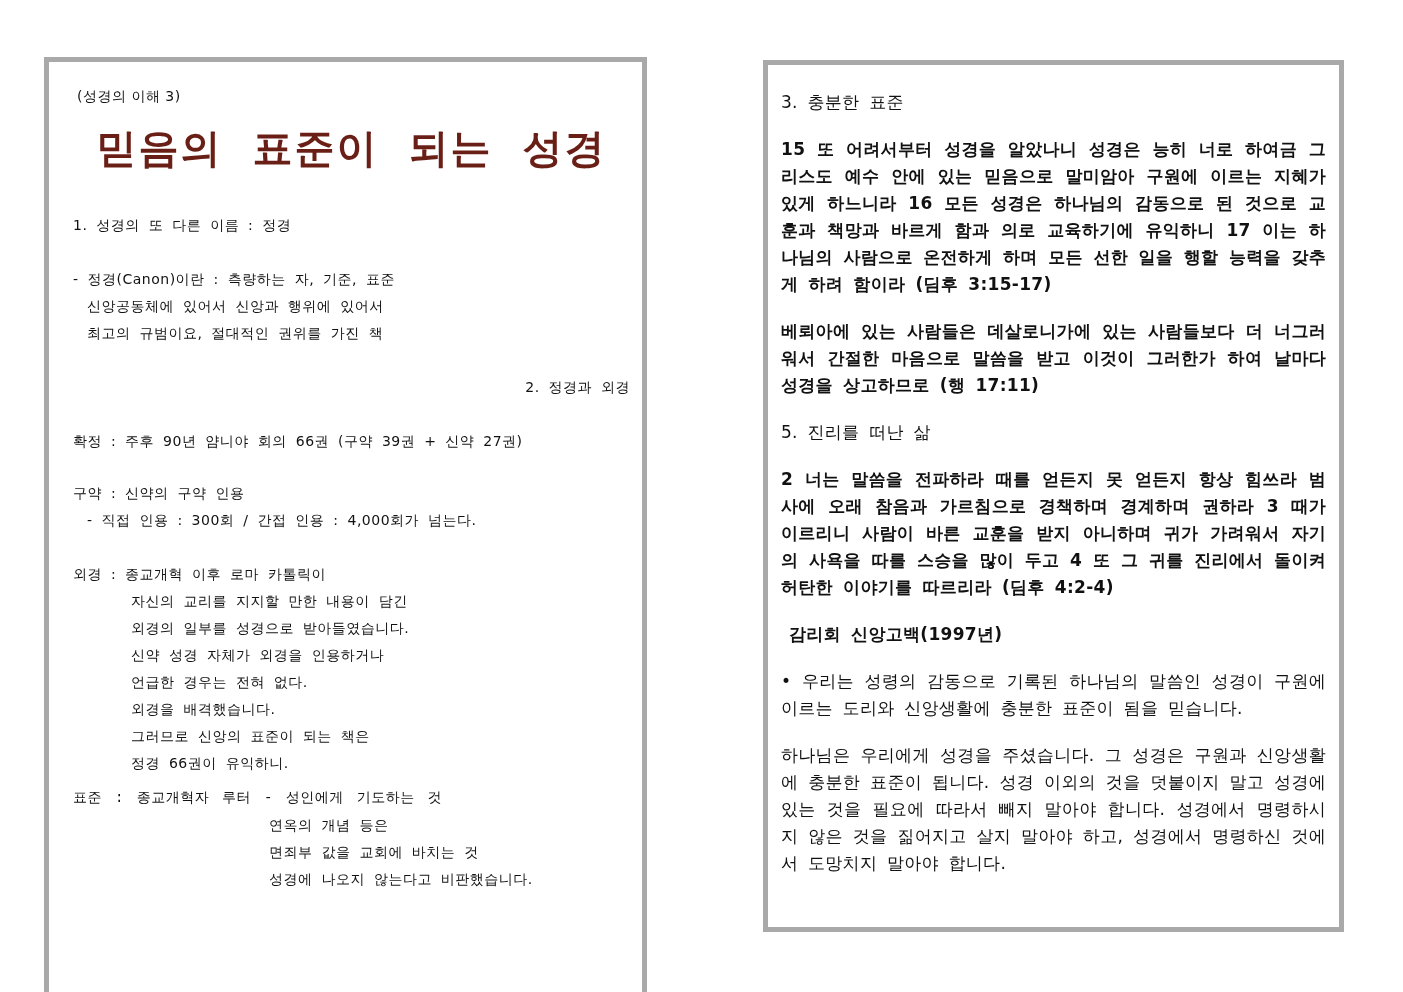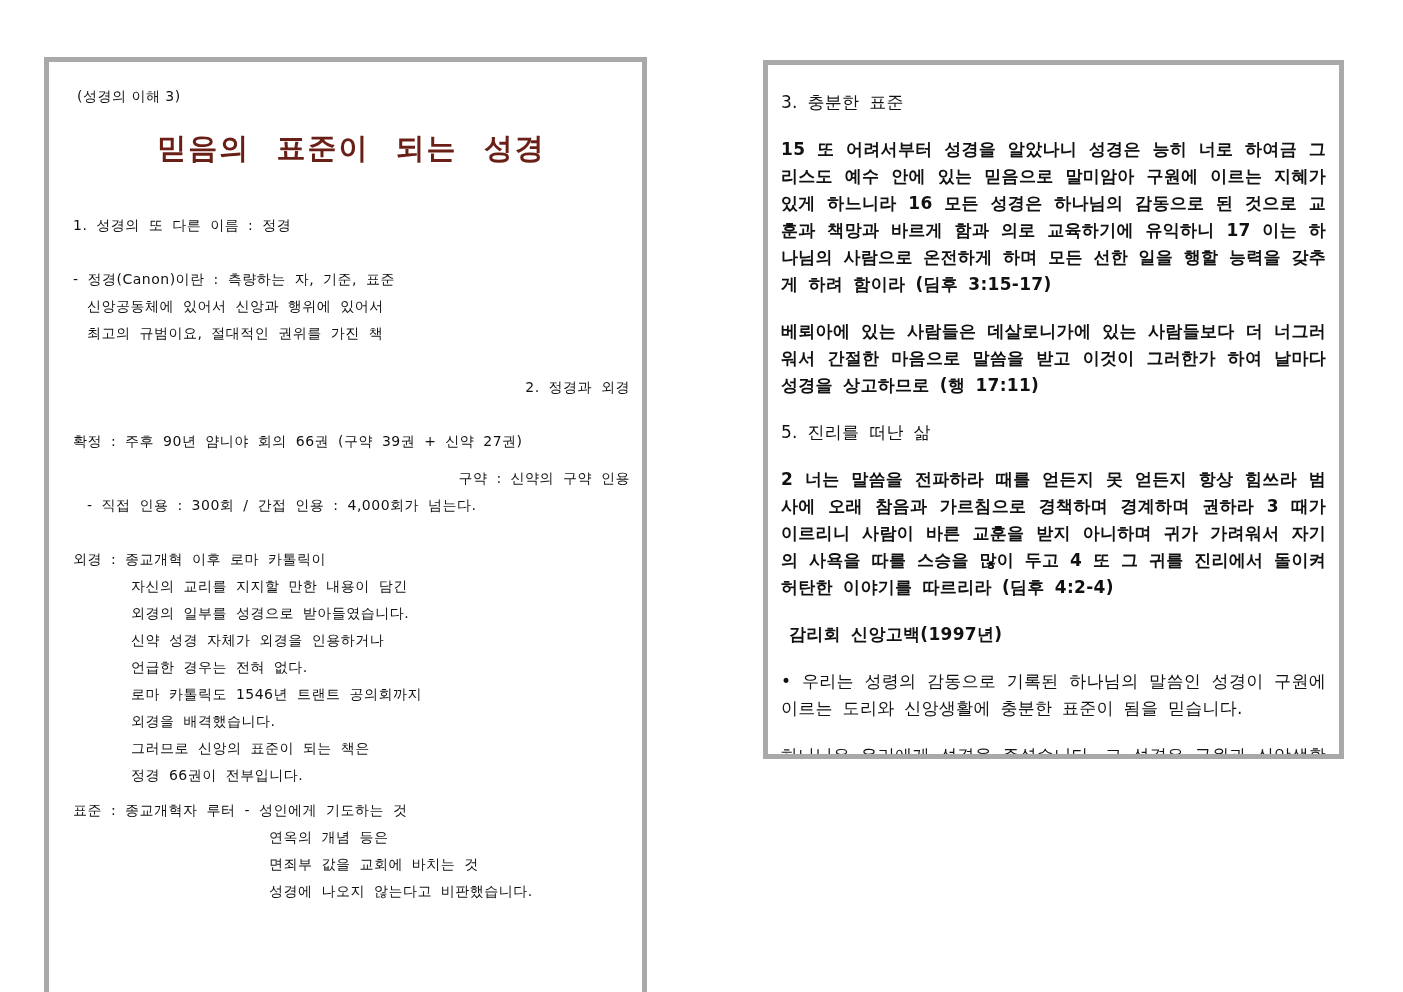--- a/index.html
+++ b/index.html
@@ -1,25 +1,25 @@
 <!DOCTYPE html>
 <html><head>
 <meta charset="utf-8">
 <style>
   * { margin:0; padding:0; box-sizing:border-box; }
   html,body { width:1403px; height:992px; background:#ffffff; overflow:hidden; }
   body { font-family:"DejaVu Sans","Liberation Sans",sans-serif; color:#111; }
 
   .page { position:absolute; background:#fff; border:5px solid #a9a9a9; overflow:hidden; }
   .page-left  { left:44px;  top:57px; width:603px; height:949px; padding:24px 12px 0 24px; }
-  .page-right { left:763px; top:60px; width:581px; height:699px; padding:24px 13px 8px 13px; }
+  .page-right { left:763px; top:60px; width:581px; height:872px; padding:24px 13px 8px 13px; }
 
   
   .header-note { font-size:14px; line-height:20px; letter-spacing:0.5px; margin-left:4px; }
-  .doc-title   { margin-top:22px; text-align:center; font-size:29px; font-weight:bold;
+  .doc-title   { margin-top:22px; text-align:center; font-size:40px; font-weight:bold;
                  line-height:40px; letter-spacing:2px; word-spacing:14px; }
   .lines       { margin-top:44px; }
   .line        { font-size:14px; line-height:27px; letter-spacing:0.5px; word-spacing:4px;
                  white-space:nowrap; }
   .l0 { margin-left:0; } .l1 { margin-left:14px; } .l2 { margin-left:58px; } .l3 { margin-left:196px; }
 
   
   .block   { font-size:17px; line-height:27px; letter-spacing:0.3px; word-spacing:4px;
              margin-bottom:20px; }
   .heading { }
@@ -33,32 +33,31 @@
 <div class="page page-left" style="border-color: rgb(169, 169, 169);">
   <div class="header-note">(성경의 이해 3)</div>
   <div class="doc-title" style="color: rgb(106, 31, 22);">믿음의 표준이 되는 성경</div>
   <div class="lines">
       <div class="line l0">1. 성경의 또 다른 이름 : 정경</div>
       <div class="line l0" style="margin-top: 27px;">- 정경(Canon)이란 : 측량하는 자, 기준, 표준</div>
       <div class="line l1">신앙공동체에 있어서 신앙과 행위에 있어서</div>
       <div class="line l1">최고의 규범이요, 절대적인 권위를 가진 책</div>
       <div class="line l0" style="margin-top: 27px; text-align: right;">2. 정경과 외경</div>
       <div class="line l0" style="margin-top: 27px;">확정 : 주후 90년 얌니야 회의 66권 (구약 39권 + 신약 27권)</div>
-      <div class="line l0" style="margin-top: 10px; text-align: right;">구약 : 신약의 구약 인용</div>
+      <div class="line l0" style="margin-top: 25px;">구약 : 신약의 구약 인용</div>
       <div class="line l1">- 직접 인용 : 300회 / 간접 인용 : 4,000회가 넘는다.</div>
       <div class="line l0" style="margin-top: 27px;">외경 : 종교개혁 이후 로마 카톨릭이</div>
       <div class="line l2">자신의 교리를 지지할 만한 내용이 담긴</div>
       <div class="line l2">외경의 일부를 성경으로 받아들였습니다.</div>
       <div class="line l2">신약 성경 자체가 외경을 인용하거나</div>
       <div class="line l2">언급한 경우는 전혀 없다.</div>
-      <div class="line l2">로마 카톨릭도 1546년 트랜트 공의회까지</div>
       <div class="line l2">외경을 배격했습니다.</div>
       <div class="line l2">그러므로 신앙의 표준이 되는 책은</div>
-      <div class="line l2">정경 66권이 전부입니다.</div>
-      <div class="line l0" style="margin-top: 8px;">표준 : 종교개혁자 루터 - 성인에게 기도하는 것</div>
+      <div class="line l2">정경 66권이 유익하니.</div>
+      <div class="line l0" style="margin-top: 8px; font-family: Liberation Mono, monospace;">표준 : 종교개혁자 루터 - 성인에게 기도하는 것</div>
       <div class="line l3">연옥의 개념 등은</div>
       <div class="line l3">면죄부 값을 교회에 바치는 것</div>
       <div class="line l3">성경에 나오지 않는다고 비판했습니다.</div>
     </div>
 </div>
 
 <div class="page page-right" style="border-color: rgb(169, 169, 169);">
   <div>
       <div class="block heading">3. 충분한 표준</div>
       <div class="block para bold">15 또 어려서부터 성경을 알았나니 성경은 능히 너로 하여금 그리스도 예수 안에 있는 믿음으로 말미암아 구원에 이르는 지혜가 있게 하느니라 16 모든 성경은 하나님의 감동으로 된 것으로 교훈과 책망과 바르게 함과 의로 교육하기에 유익하니 17 이는 하나님의 사람으로 온전하게 하며 모든 선한 일을 행할 능력을 갖추게 하려 함이라 (딤후 3:15-17)</div>

